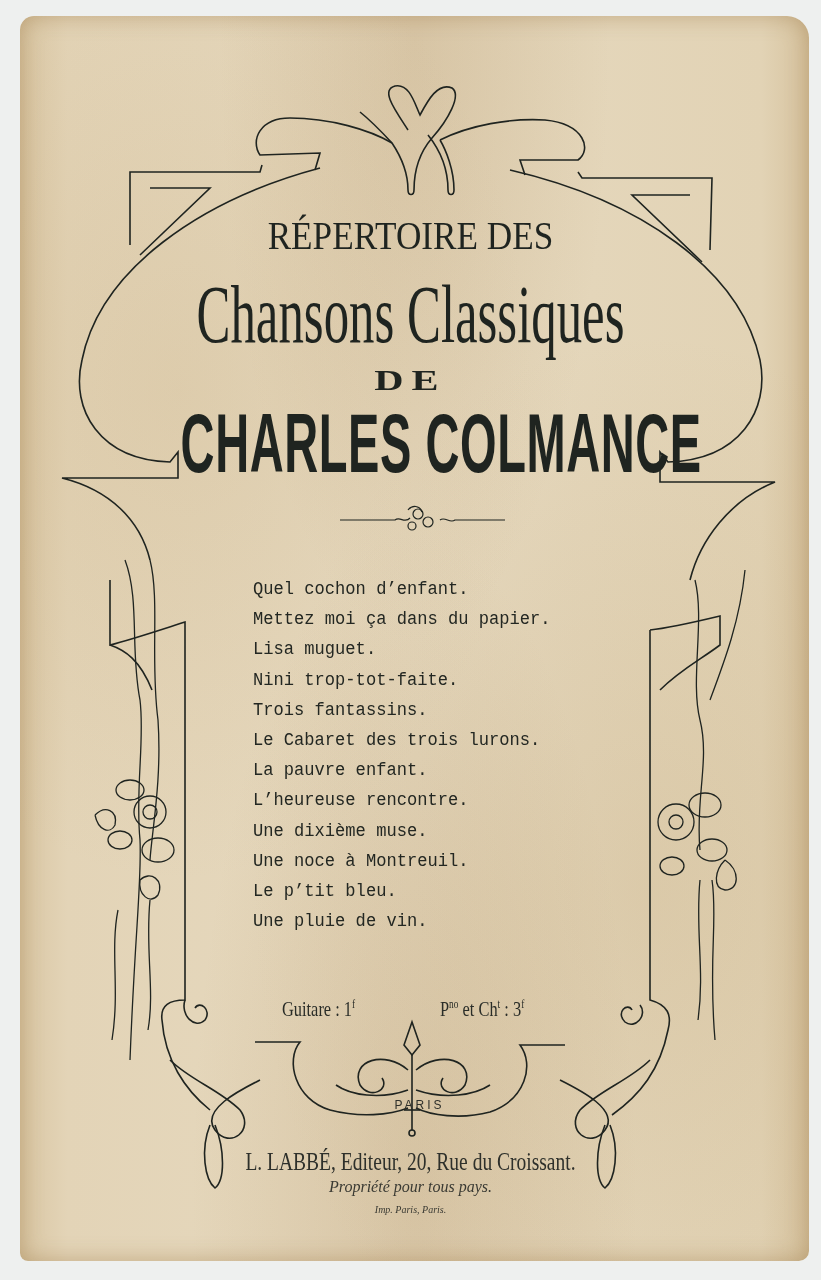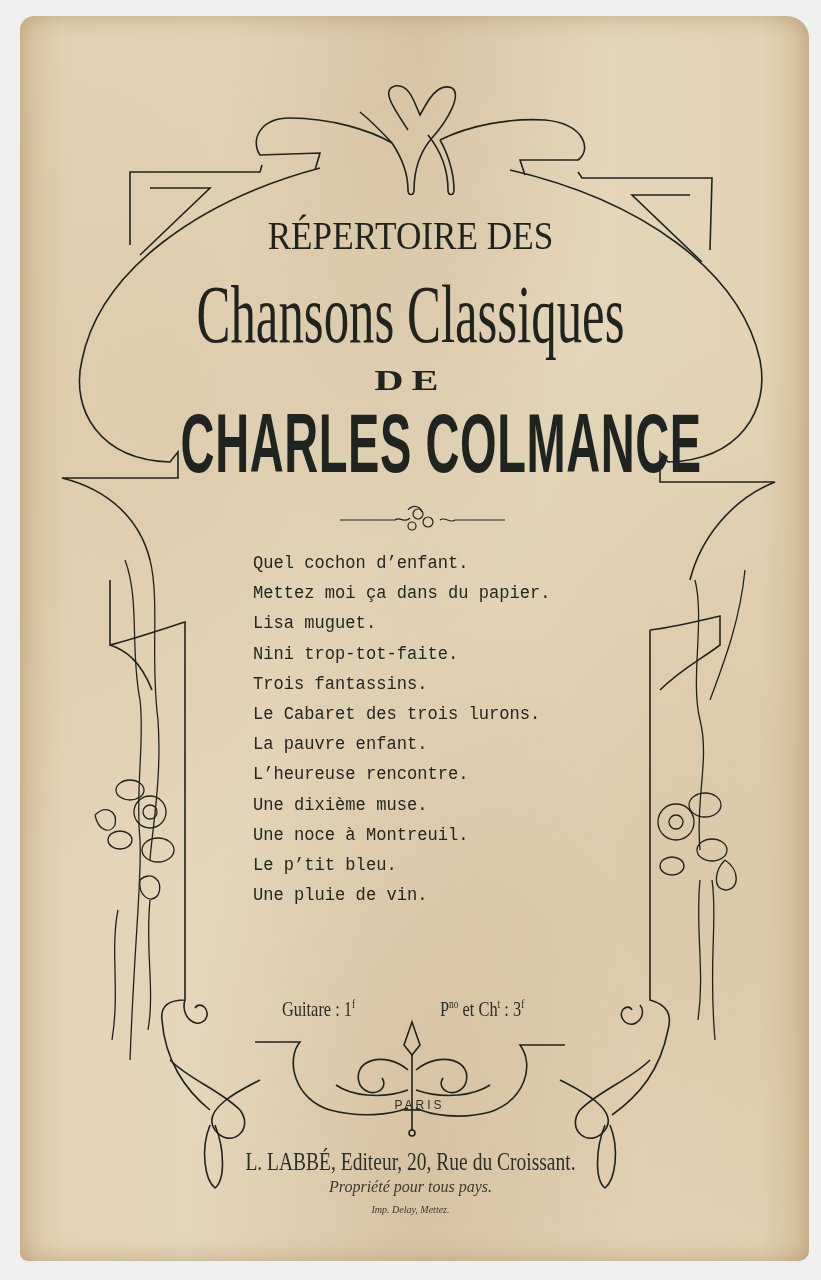--- a/index.html
+++ b/index.html
@@ -66,21 +66,21 @@
       font-family: "Liberation Sans", sans-serif;
       font-size: 84px;
       font-weight: bold;
       line-height: 96px;
       transform: scaleX(0.56);
       letter-spacing: 1px;
     }
     .songs {
       position: absolute;
       left: 253px;
-      top: 548px;
+      top: 574px;
       margin: 0;
       padding: 0;
       list-style: none;
       font-family: "Liberation Mono", monospace;
       font-size: 19px;
       line-height: 30.2px;
       color: #232722;
     }
     .songs li { white-space: nowrap; transform-origin: left center; transform: scaleX(0.9); }
     .prices {
@@ -228,13 +228,13 @@
 <div class="prices price-guitar">
   <span>Guitare : 1</span><sup>f</sup>
 </div>
 <div class="prices price-piano">
   <span>P</span><sup>no</sup><span> et Ch</span><sup>t</sup><span> : 3</span><sup>f</sup>
 </div>
 
 <div class="t city">PARIS</div>
 <div class="t publisher">L. LABBÉ, Editeur, 20, Rue du Croissant.</div>
 <div class="t rights">Propriété pour tous pays.</div>
-<div class="t printer">Imp. Delay, Mettez.</div>
+<div class="t printer">Imp. Paris, Paris.</div>
 
 </body></html>

